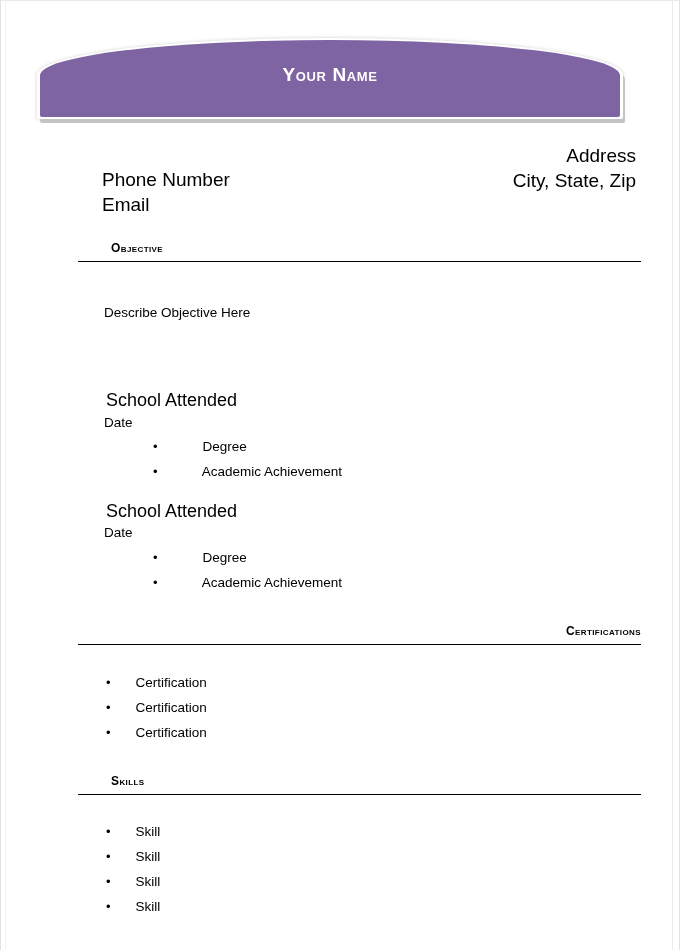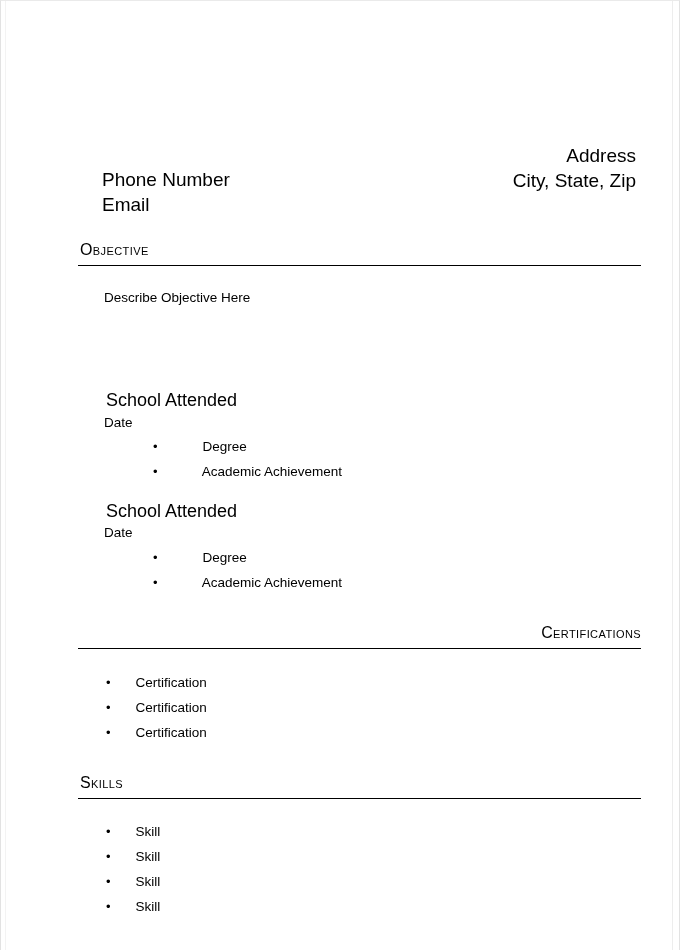--- a/index.html
+++ b/index.html
@@ -121,27 +121,28 @@
   }
   .contact-line { white-space: nowrap; }
 
   
   .section-head {
     position: absolute;
     left: 77px;
     width: 563px;
   }
   .section-title {
-    font-size: 16px;
-    font-weight: normal;
+    font-size: 12px;
+    font-weight: bold;
     font-variant: small-caps;
     letter-spacing: 0.4px;
     padding-left: 2px;
     padding-bottom: 6px;
     white-space: nowrap;
+    margin-left: 31px;
   }
   .section-rule {
     width: 563px;
     height: 0;
     border-top: 1.6px solid #000000;
   }
 
   .body-text {
     position: absolute;
     font-size: 13.5px;
@@ -171,37 +172,44 @@
   .bullet-gap-wide { display: inline-block; width: 33px; }
   .bullet-gap-narrow { display: inline-block; width: 13px; }
 </style>
 </head>
 <body>
 
 <div class="page">
   <div class="page-edge-left"></div>
   <div class="page-edge-right"></div>
 
+  <div class="banner-wrap">
+    <div class="banner-shadow"></div>
+    <div class="banner-halo"></div>
+    <div class="banner">
+      <div class="banner-name">Your Name</div>
+    </div>
+  </div>
 
   <div class="contact">
     <div class="contact-left">
       <div class="contact-line">Phone Number</div>
       <div class="contact-line">Email</div>
     </div>
     <div class="contact-right">
       <div class="contact-line">Address</div>
       <div class="contact-line">City, State, Zip</div>
     </div>
   </div>
 
   <div class="section-head" style="top:240px;">
     <div class="section-title">Objective</div>
     <div class="section-rule"></div>
   </div>
-  <div class="body-text" style="left:103px; top:289px;">Describe Objective Here</div>
+  <div class="body-text" style="left:103px; top:304px;">Describe Objective Here</div>
 
 
   <div class="entry-title" style="left:105px; top:389px;">School Attended</div>
   <div class="body-text" style="left:103px; top:414px;">Date</div>
   <div class="bullet-row" style="left:152px; top:438px;">
     <span class="bullet-dot">•</span>
     <span class="bullet-gap-wide"></span>
     <span>Degree</span>
   </div>
   <div class="bullet-row" style="left:152px; top:463px;">

